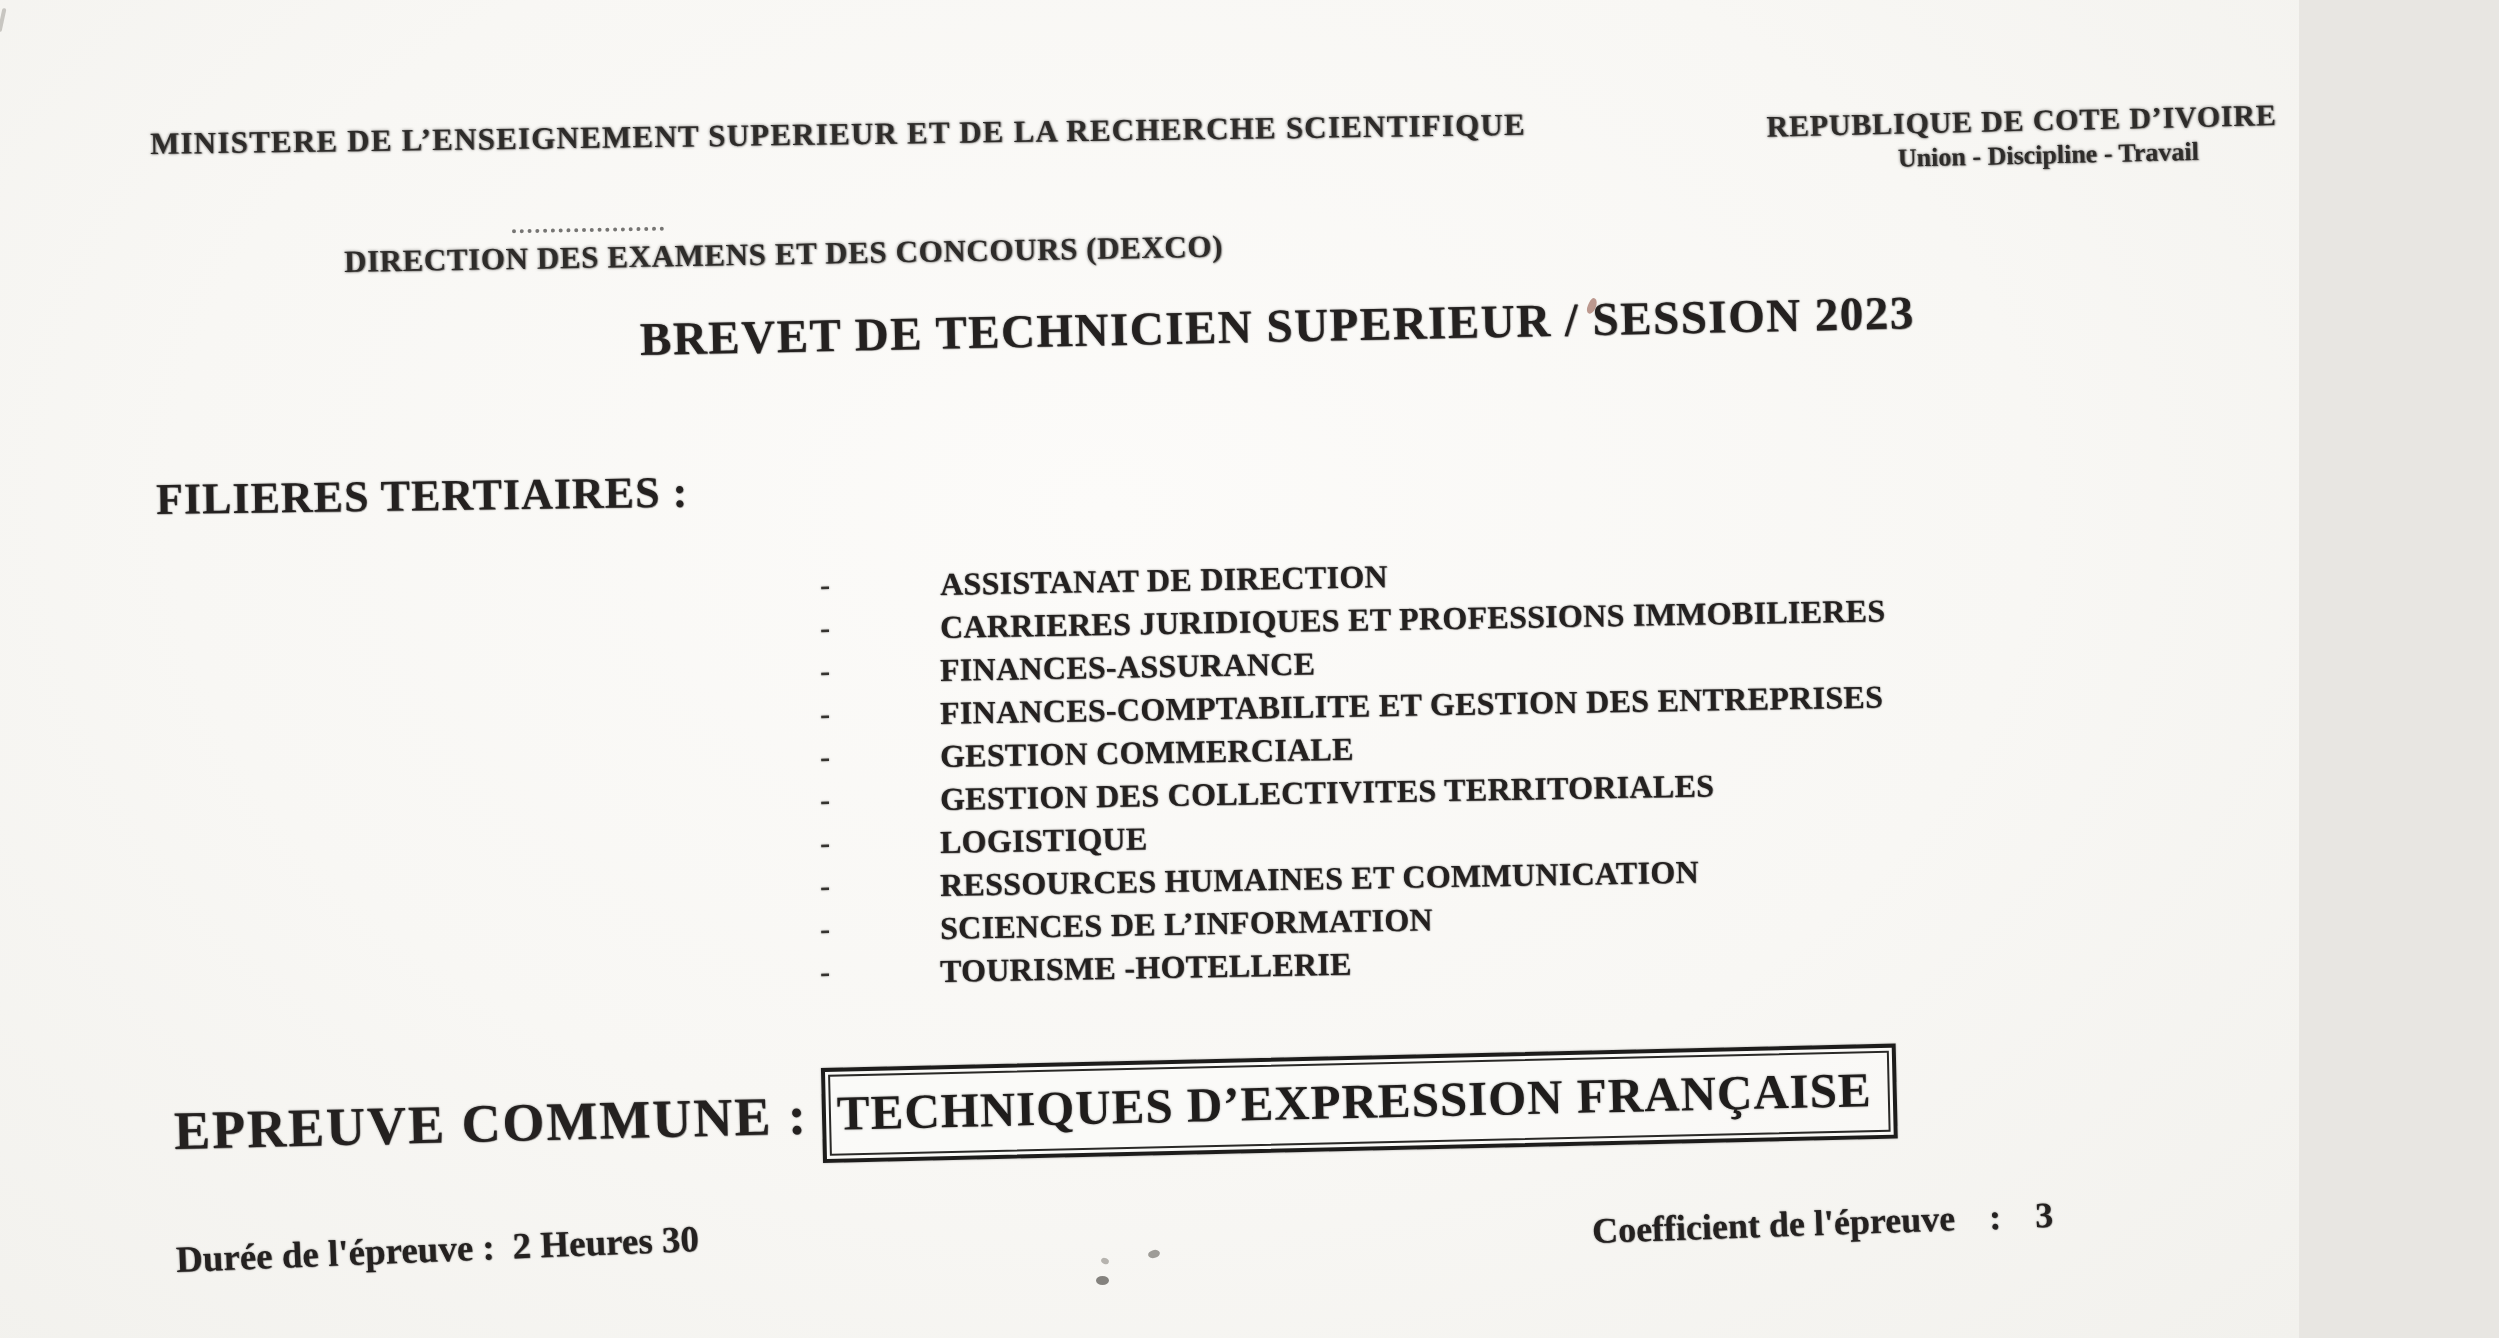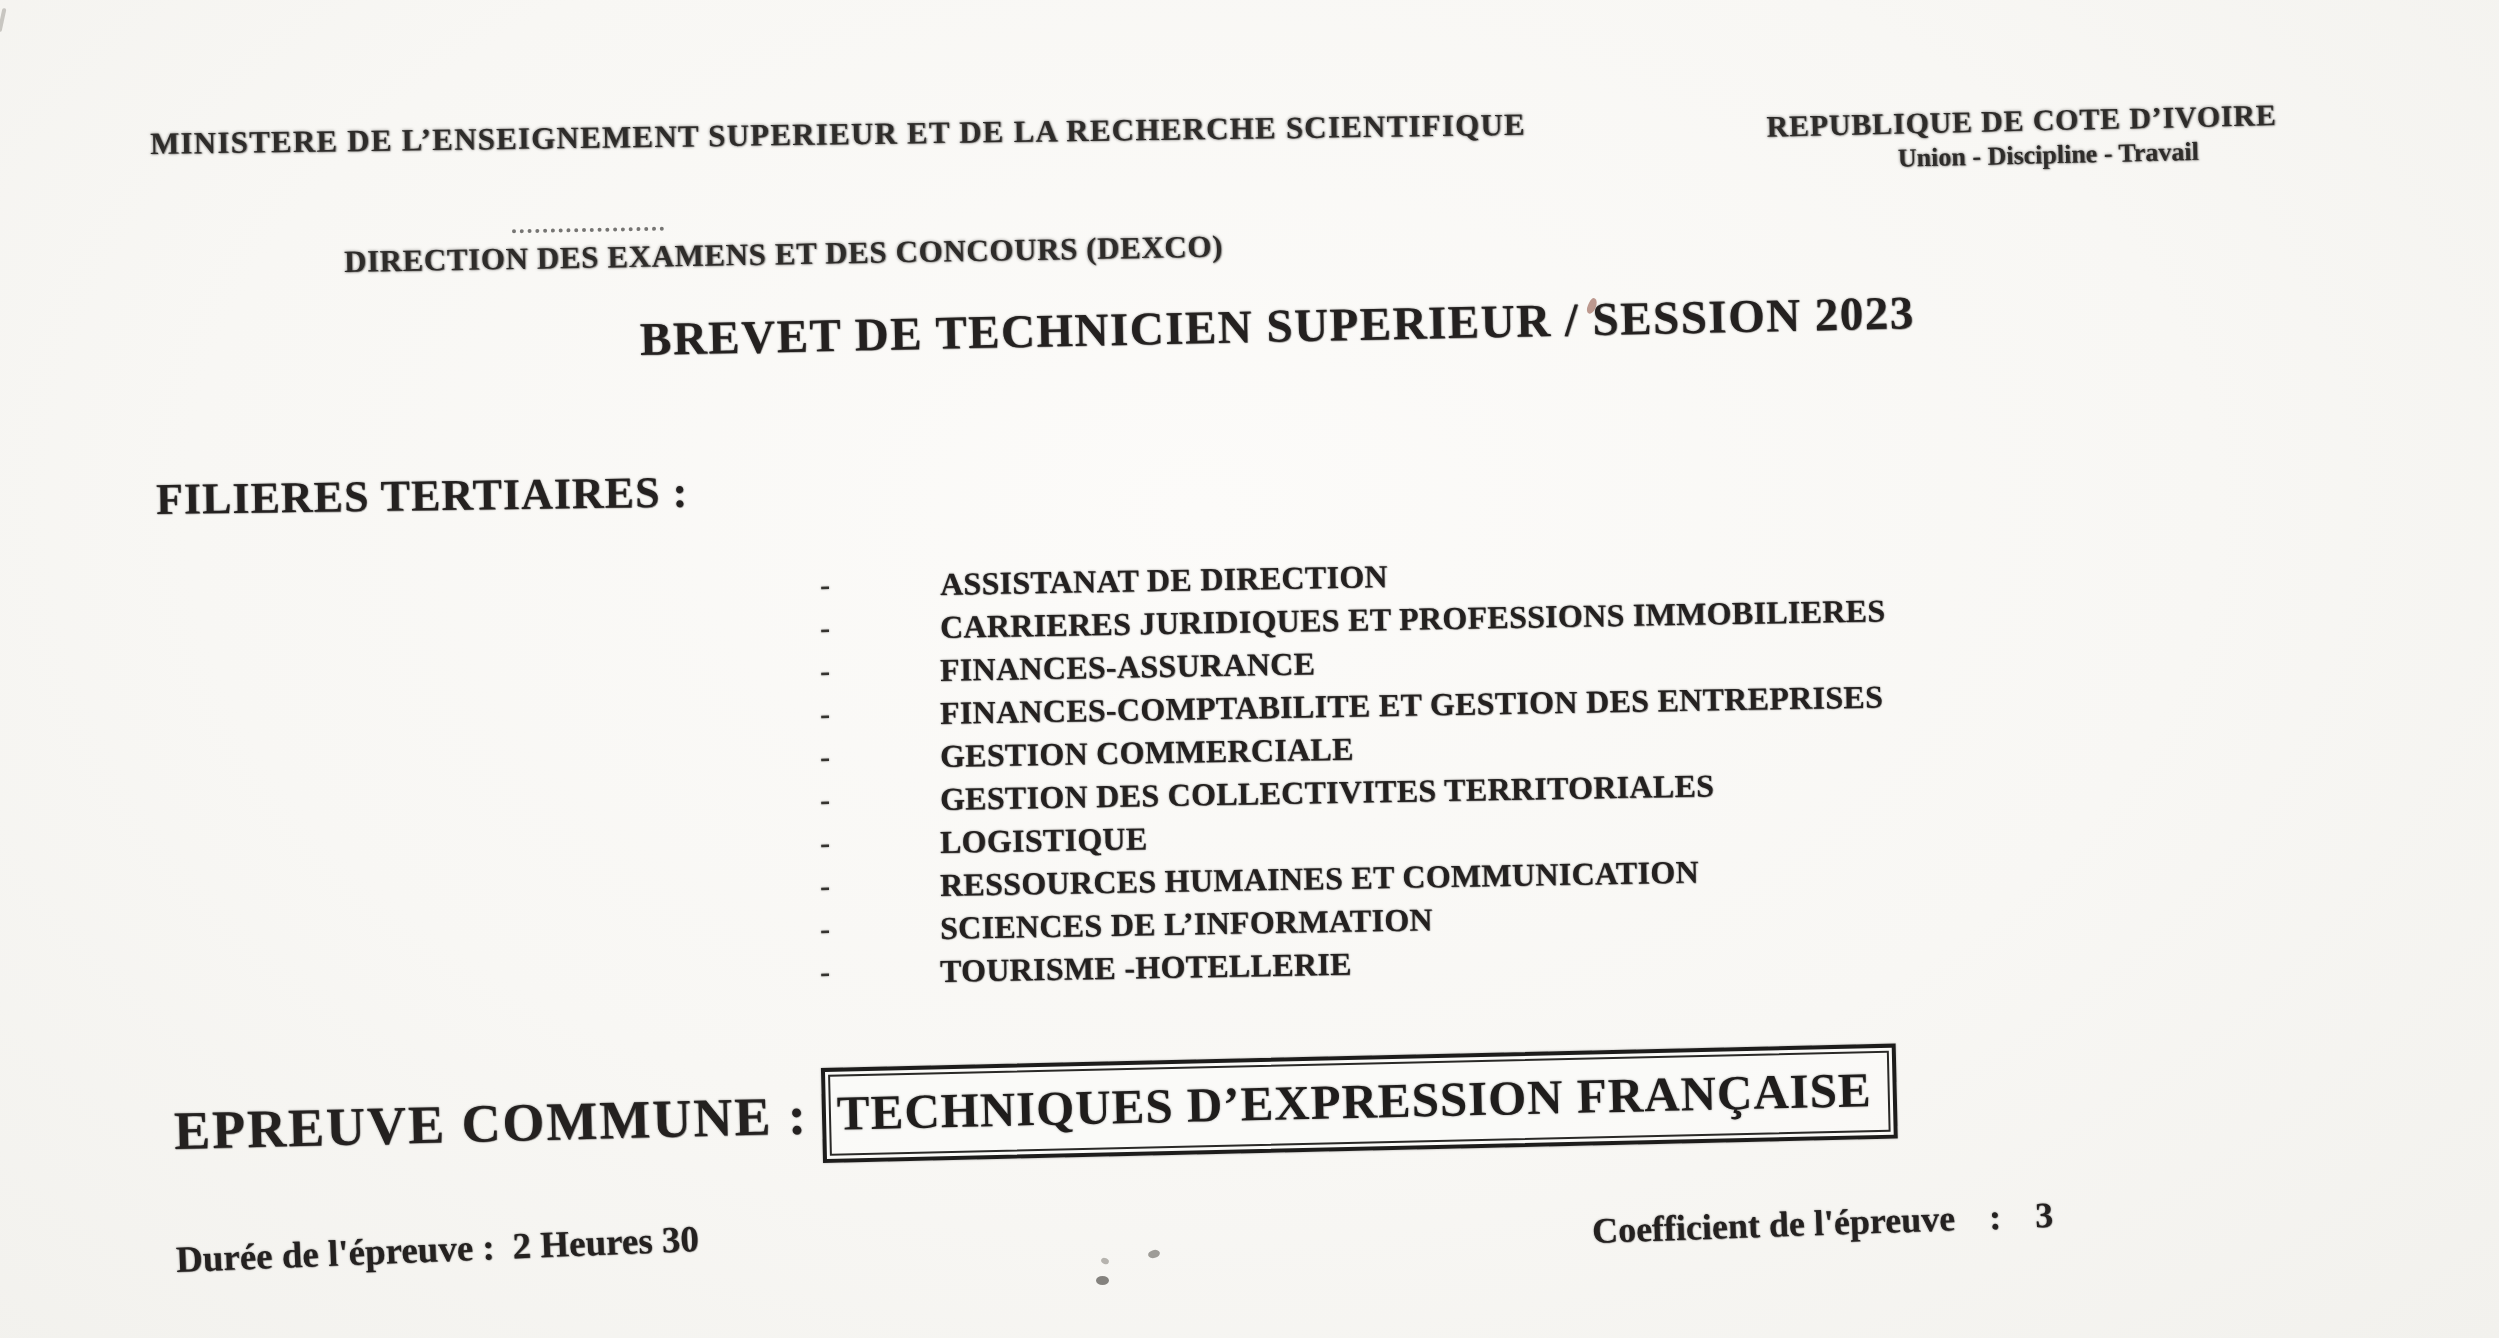--- a/index.html
+++ b/index.html
@@ -2,21 +2,21 @@
 <html><head>
 <meta charset="utf-8">
 <style>
   html,body{margin:0;padding:0;}
   body{
     font-family:"Liberation Serif","DejaVu Serif",serif;
     background:#e8e6e2;
   }
   .page{
     position:relative;
-    width:2499px;height:1338px;
+    width:2299px;height:1338px;
     overflow:hidden;
     background:radial-gradient(ellipse at 48% 38%, #fcfbf9 0%, #f8f7f4 55%, #f2f1ed 100%);
     color:#242120;
   }
   .ink{
     font-weight:bold;
     color:#242120;
     text-shadow:0 0 2px rgba(40,38,36,.55), 0.6px 0.6px 0 rgba(40,38,36,.35);
     white-space:nowrap;
     position:absolute;

